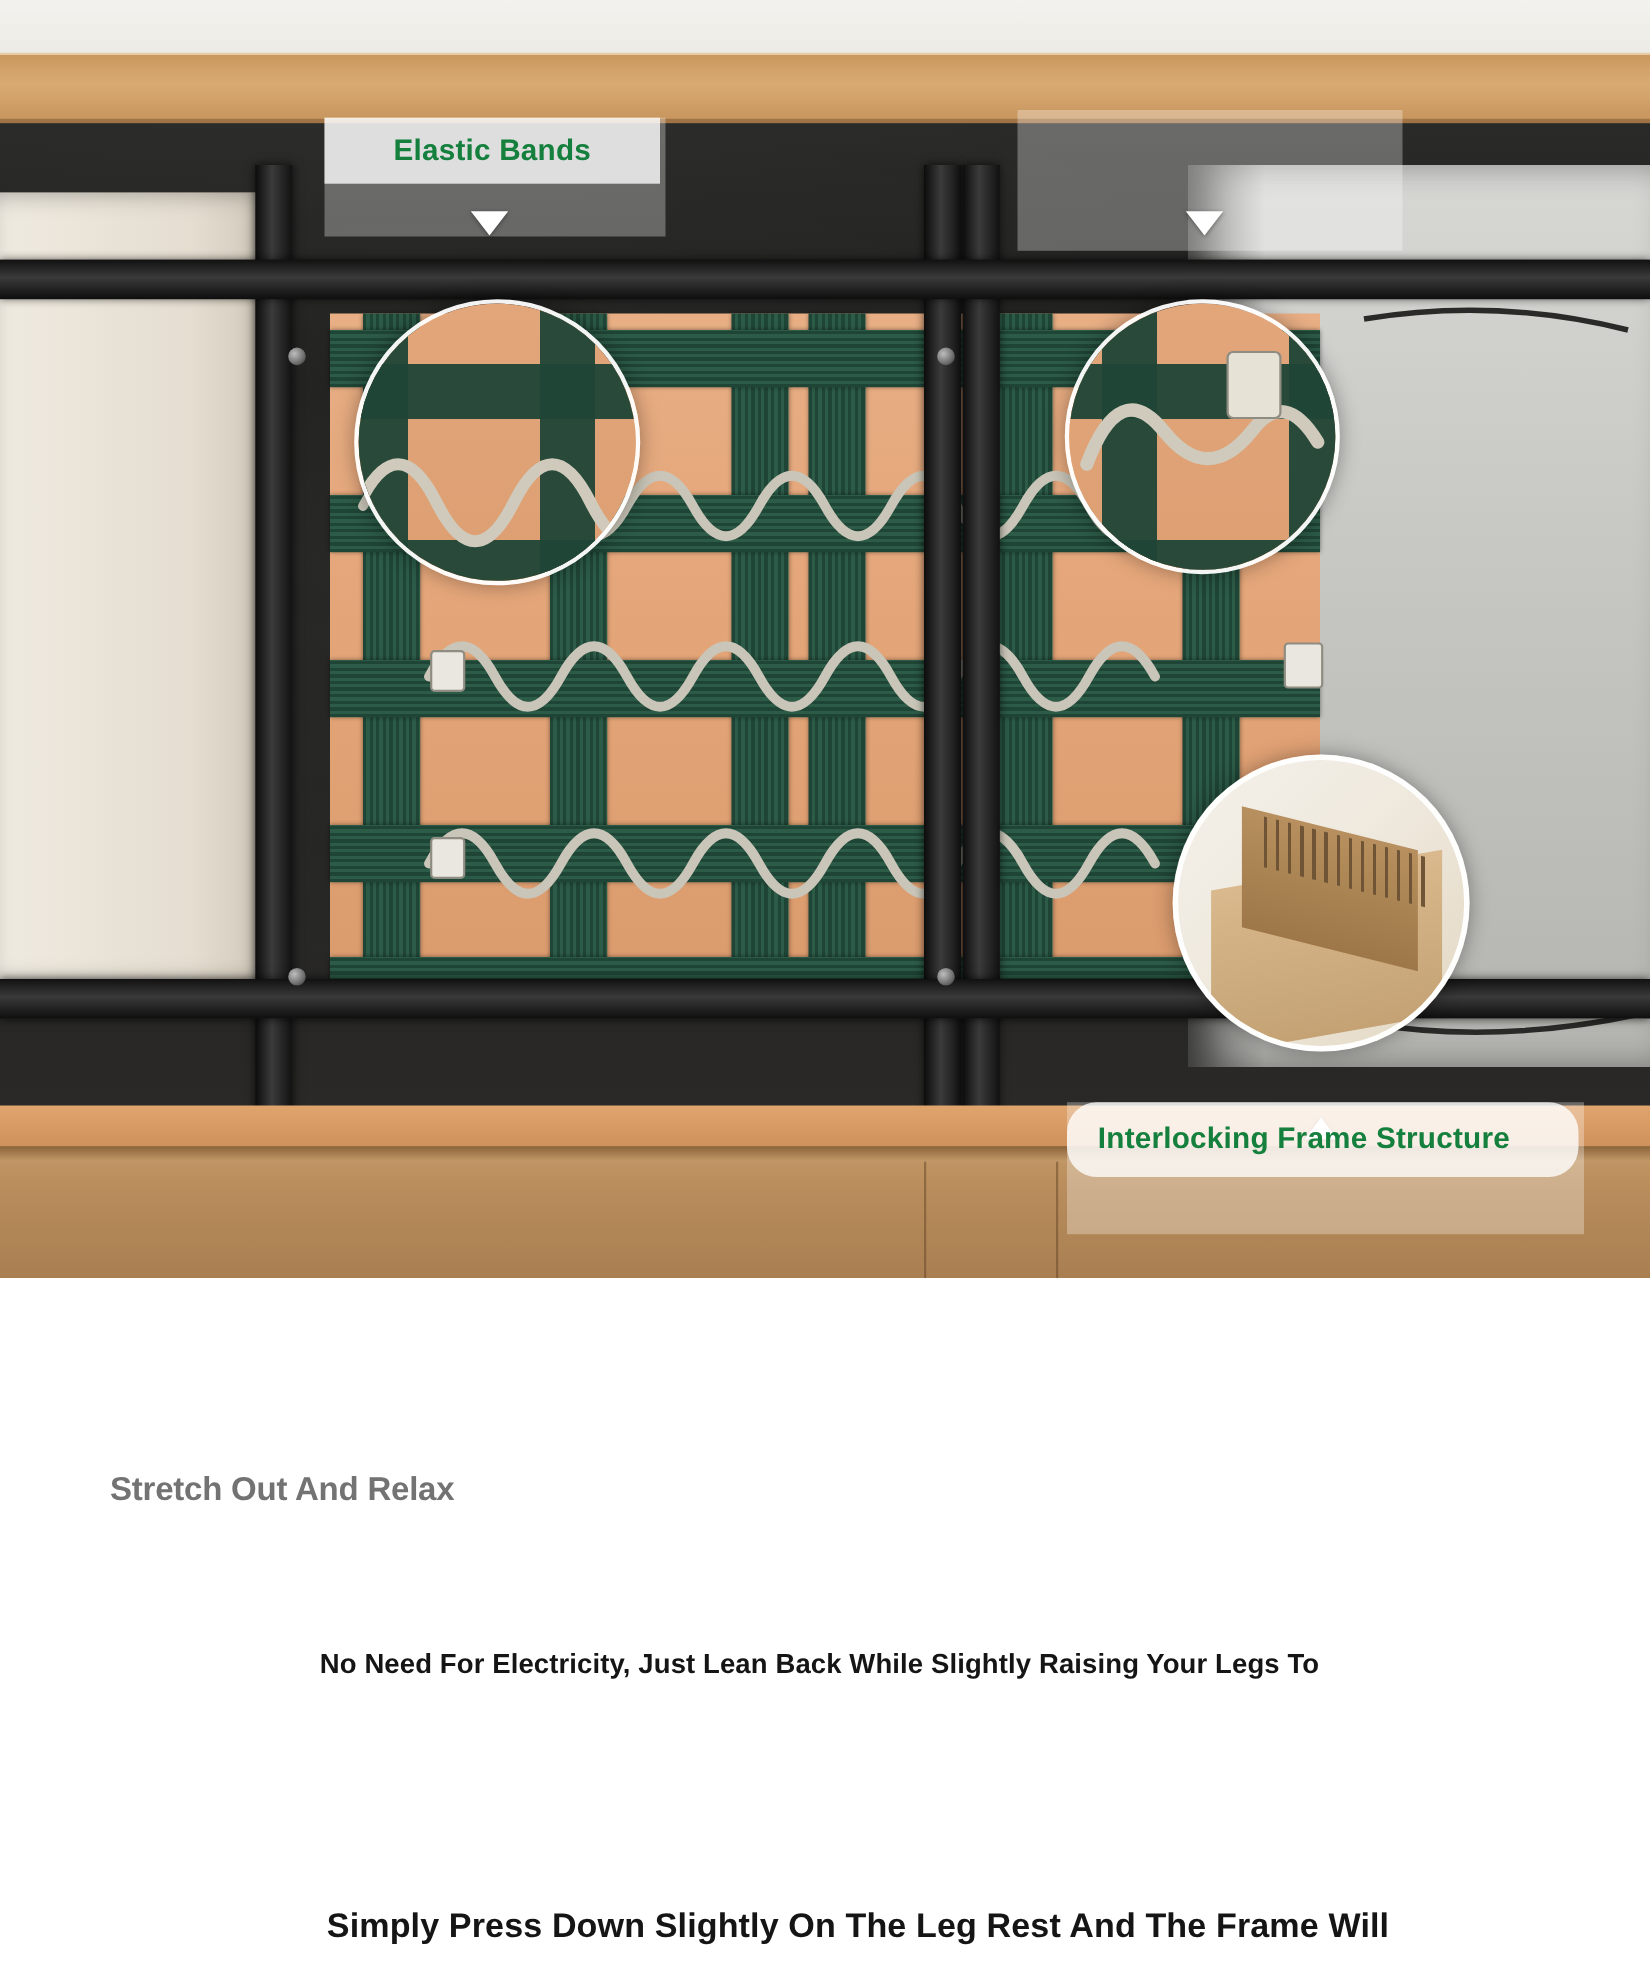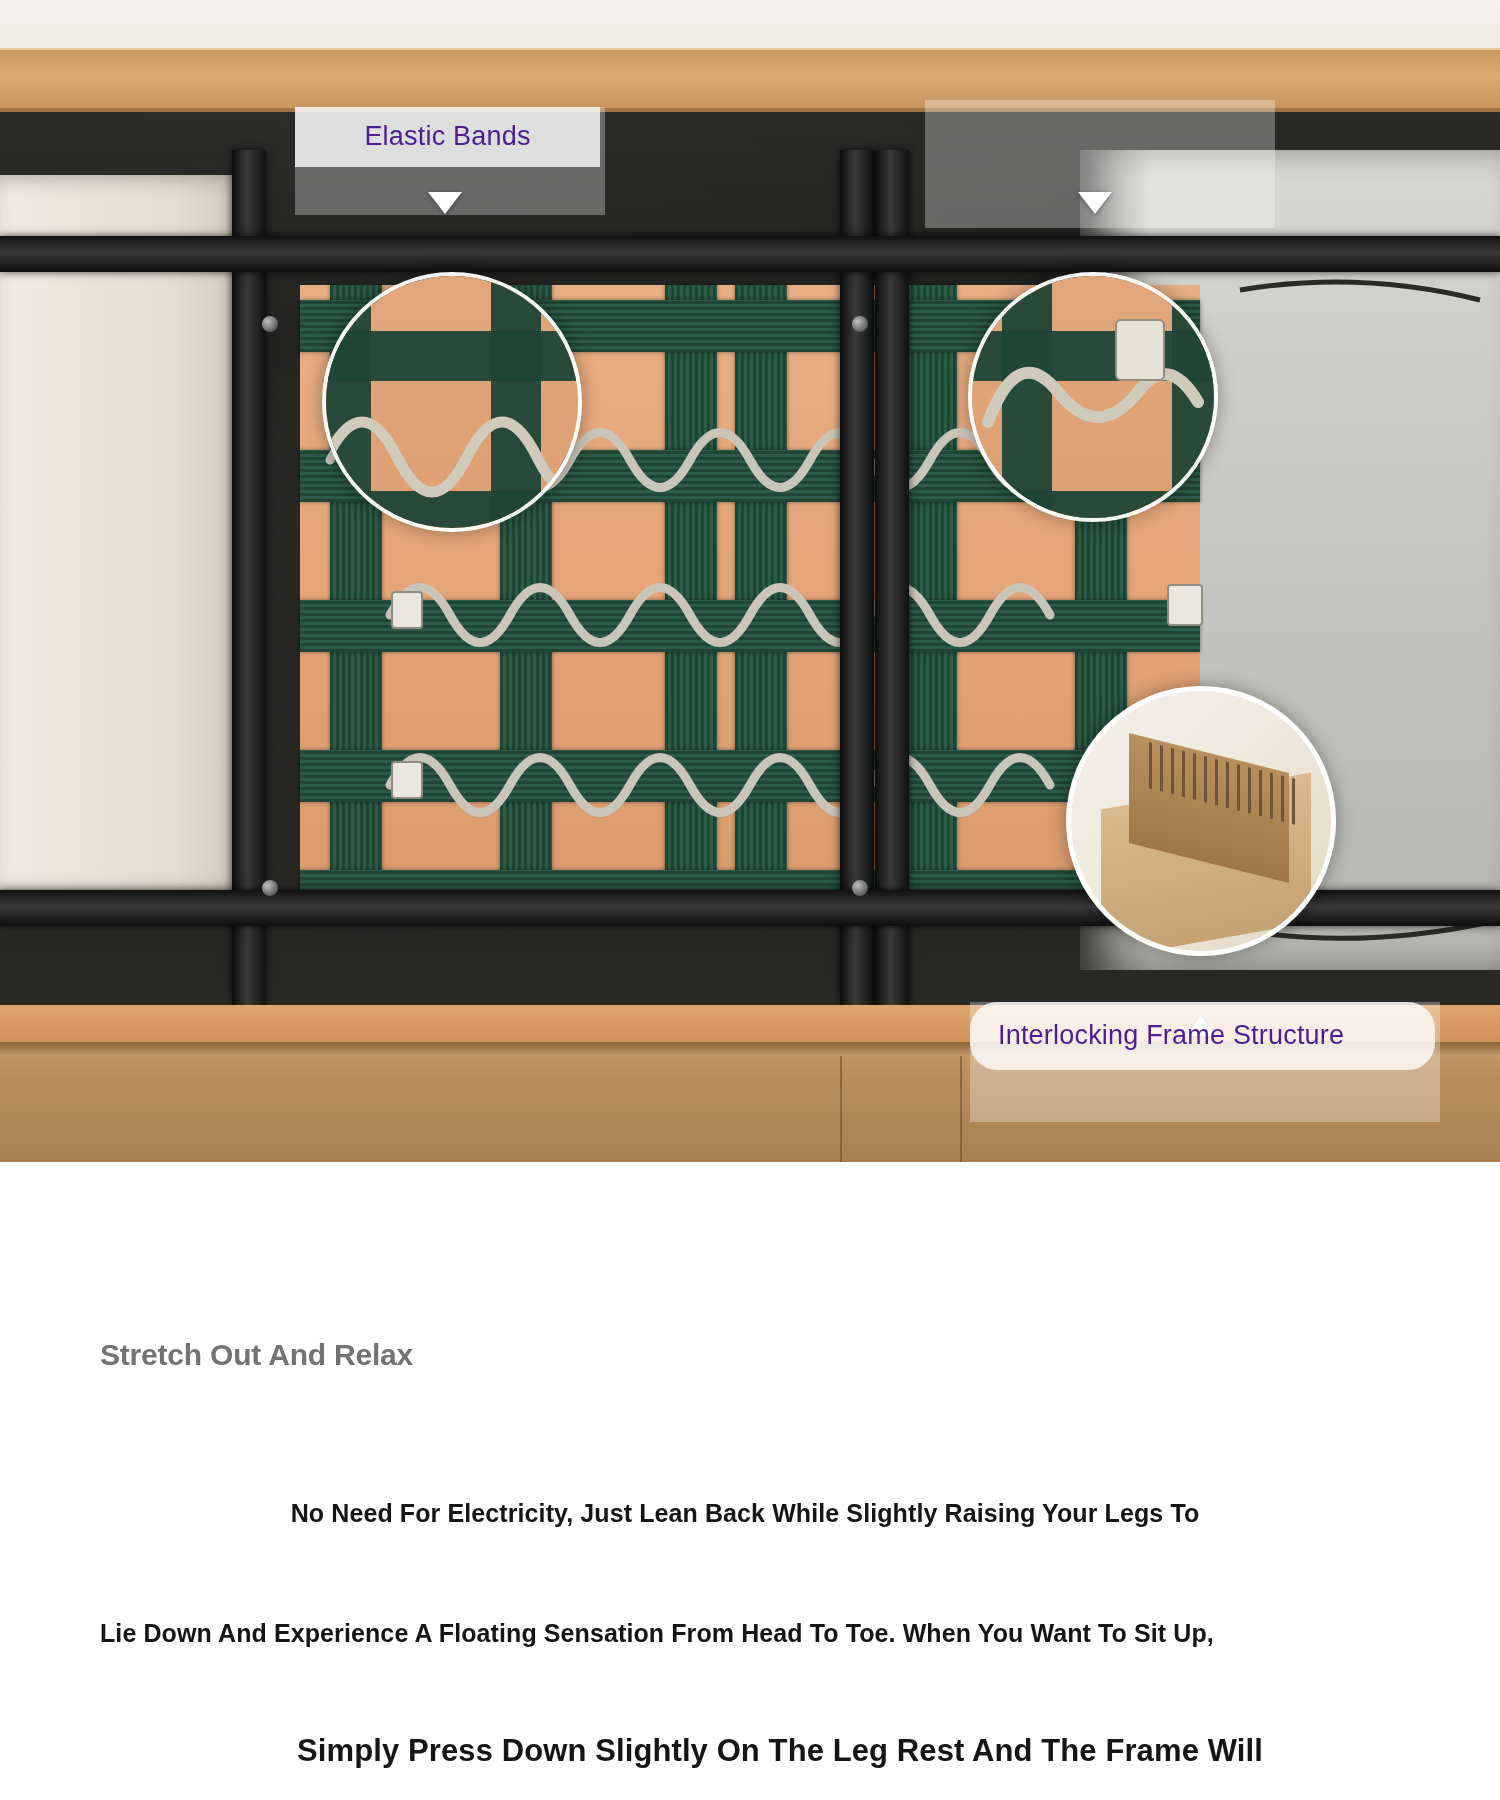--- a/index.html
+++ b/index.html
@@ -160,22 +160,22 @@
     position:absolute; left: 78px; top: 70px; width: 150px; height: 46px;
     background: repeating-linear-gradient(90deg,#6f5536 0 3px, transparent 3px 11px);
     transform: skewY(14deg);
   }
 
   
   .label-box {
     position: absolute;
     background: rgba(255,255,255,.78);
     padding: 14px 26px;
-    color: #4c1d95;
-    font-weight: normal;
+    color: #15803d;
+    font-weight: bold;
     letter-spacing: .2px;
     text-align: center;
     line-height: 1.18;
   }
   .label-elastic { left: 295px; top: 107px; width: 305px; font-size: 27px; }
   .label-spring  { left: 925px; top: 100px; width: 345px; font-size: 27px; }
   .label-frame   { left: 970px; top: 1002px; width: 465px; font-size: 27px;
                    text-align: left; padding: 18px 28px; border-radius: 27px; }
 
   .arrow-down {
@@ -335,17 +335,16 @@
 
     <div class="arrow-down a2"></div>
 
     <div class="arrow-up a3"></div>
     <div class="label-box label-frame">Interlocking Frame Structure</div>
   </div>
 
   <div class="content">
     <div class="heading">Stretch Out And Relax</div>
     <div class="para p1">No Need For Electricity, Just Lean Back While Slightly Raising Your Legs To</div>
-    <div class="para p2">Lie Down And Experience A Floating Sensation From Head To Toe. When You Want To Sit Up,</div>
     <div class="para p3">Simply Press Down Slightly On The Leg Rest And The Frame Will</div>
   </div>
 
 </div>
 
 </body></html>

